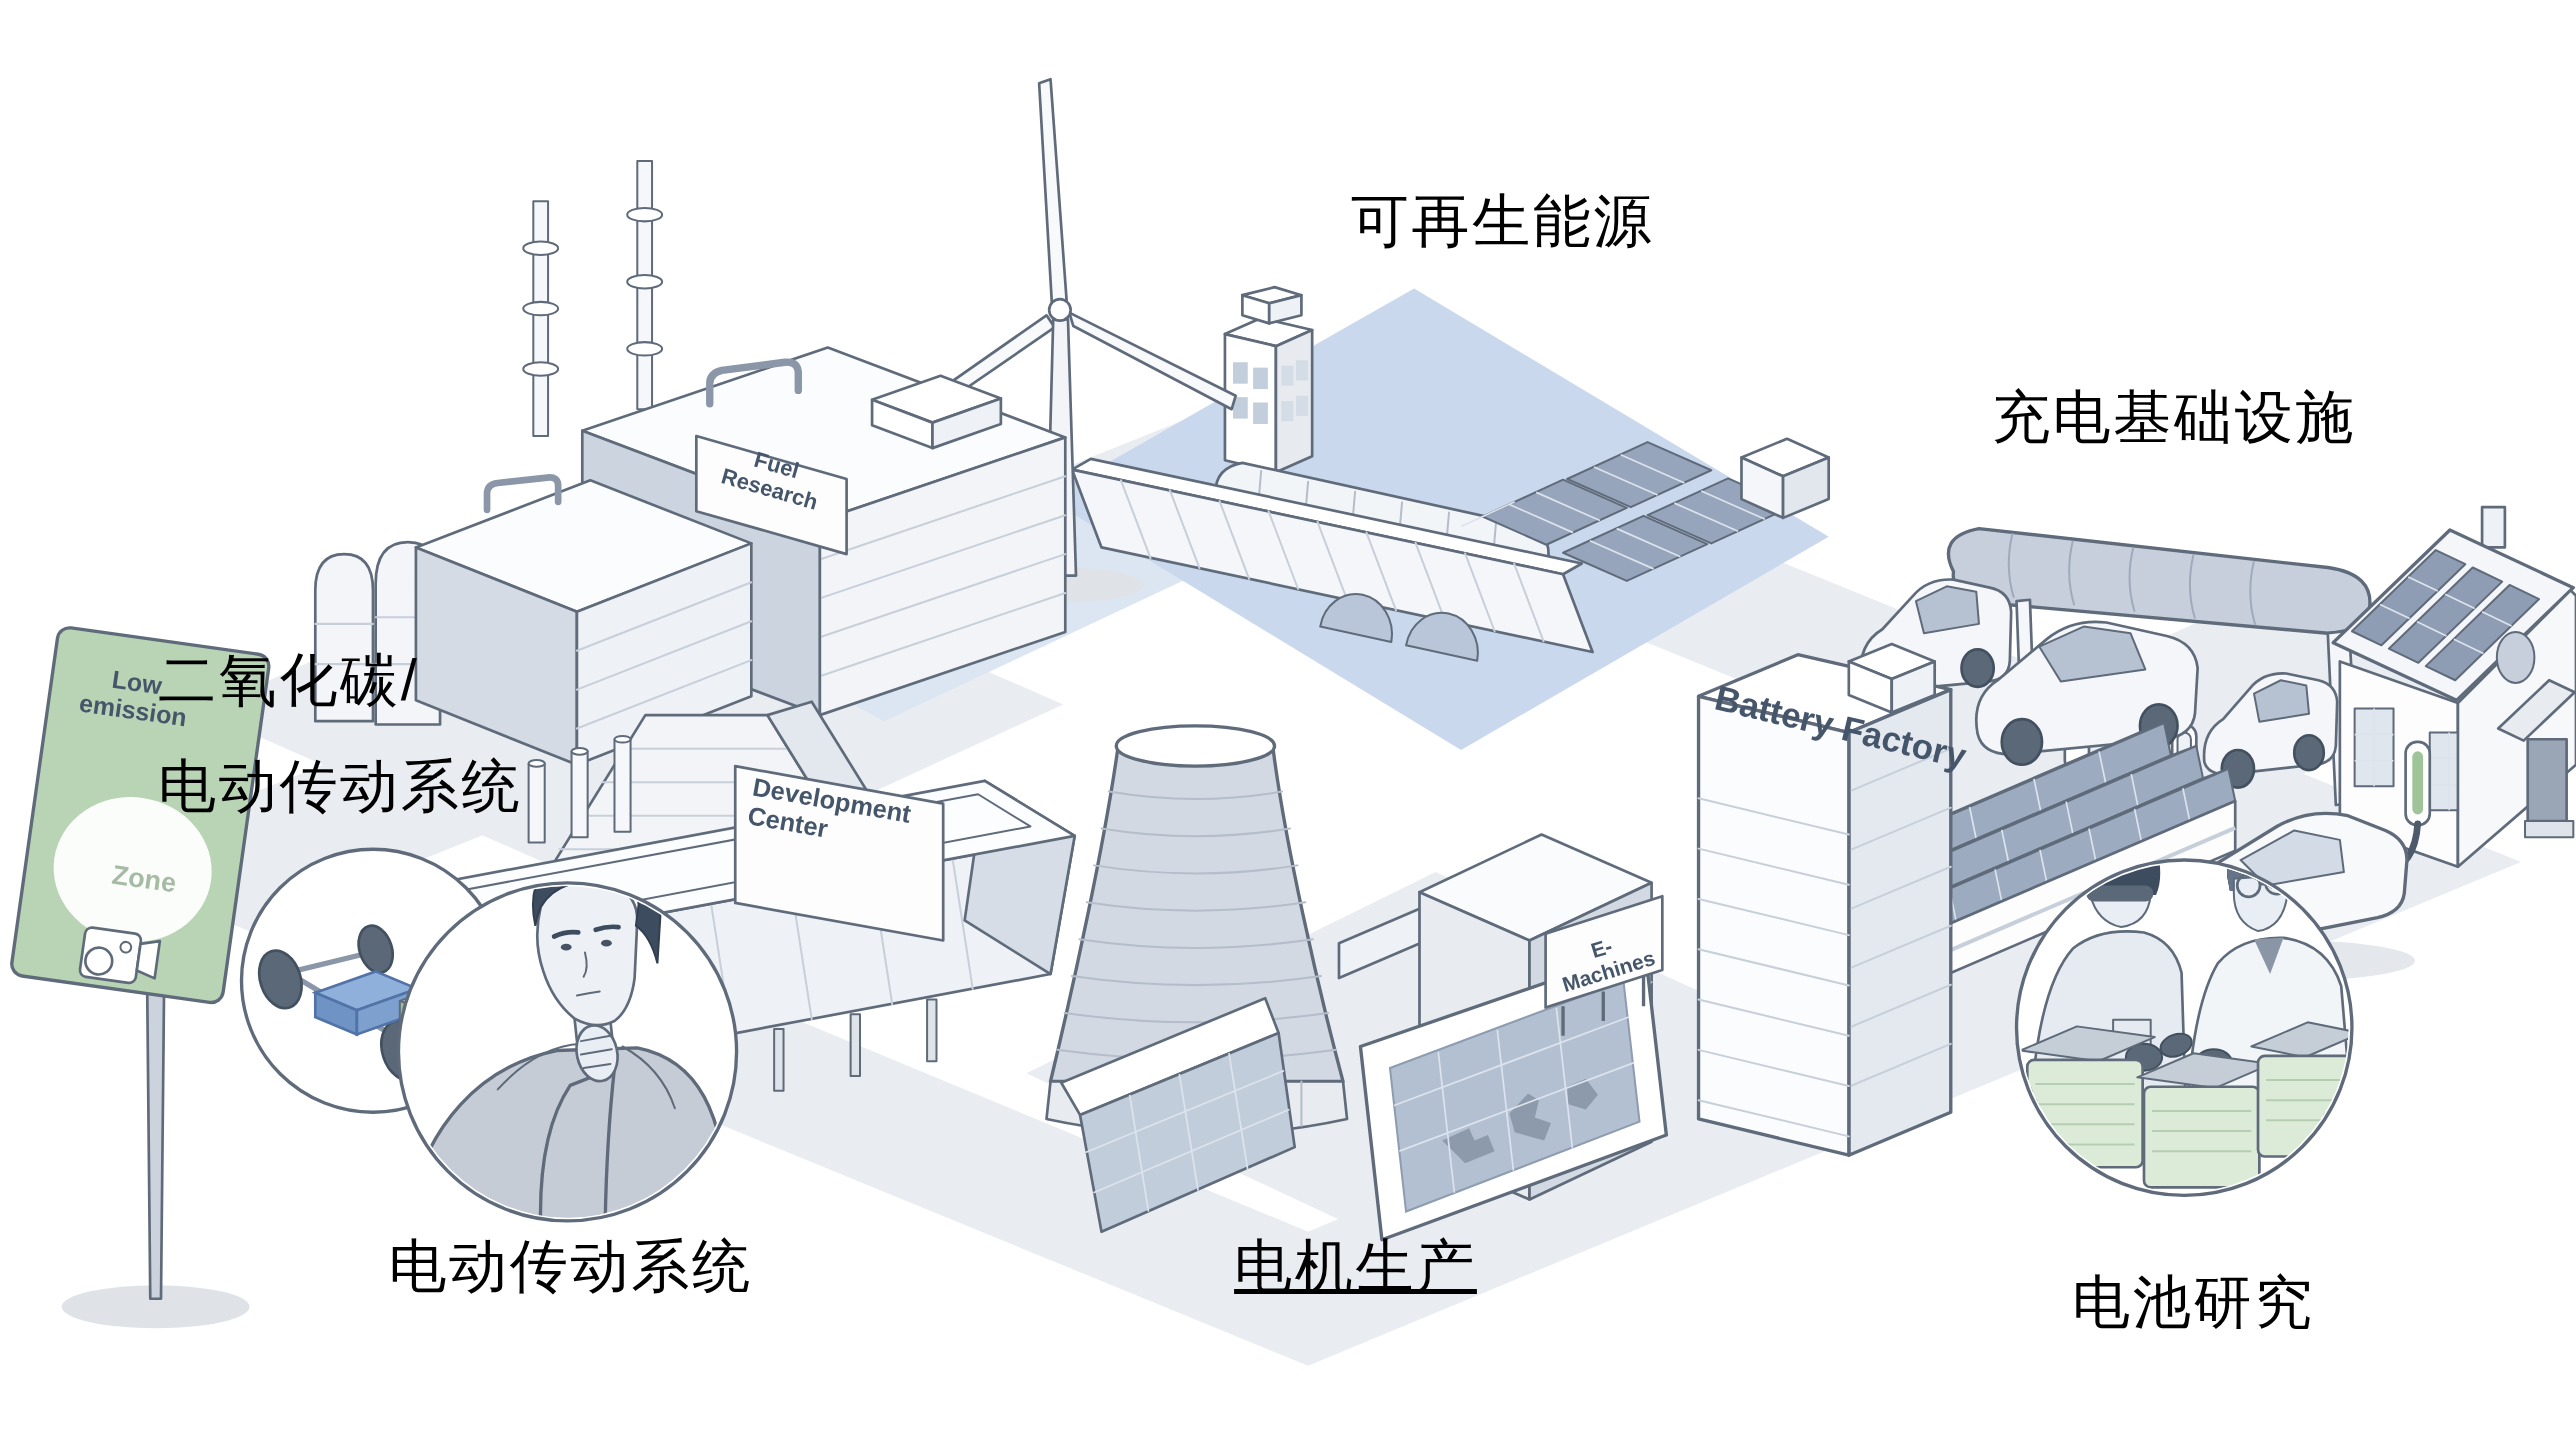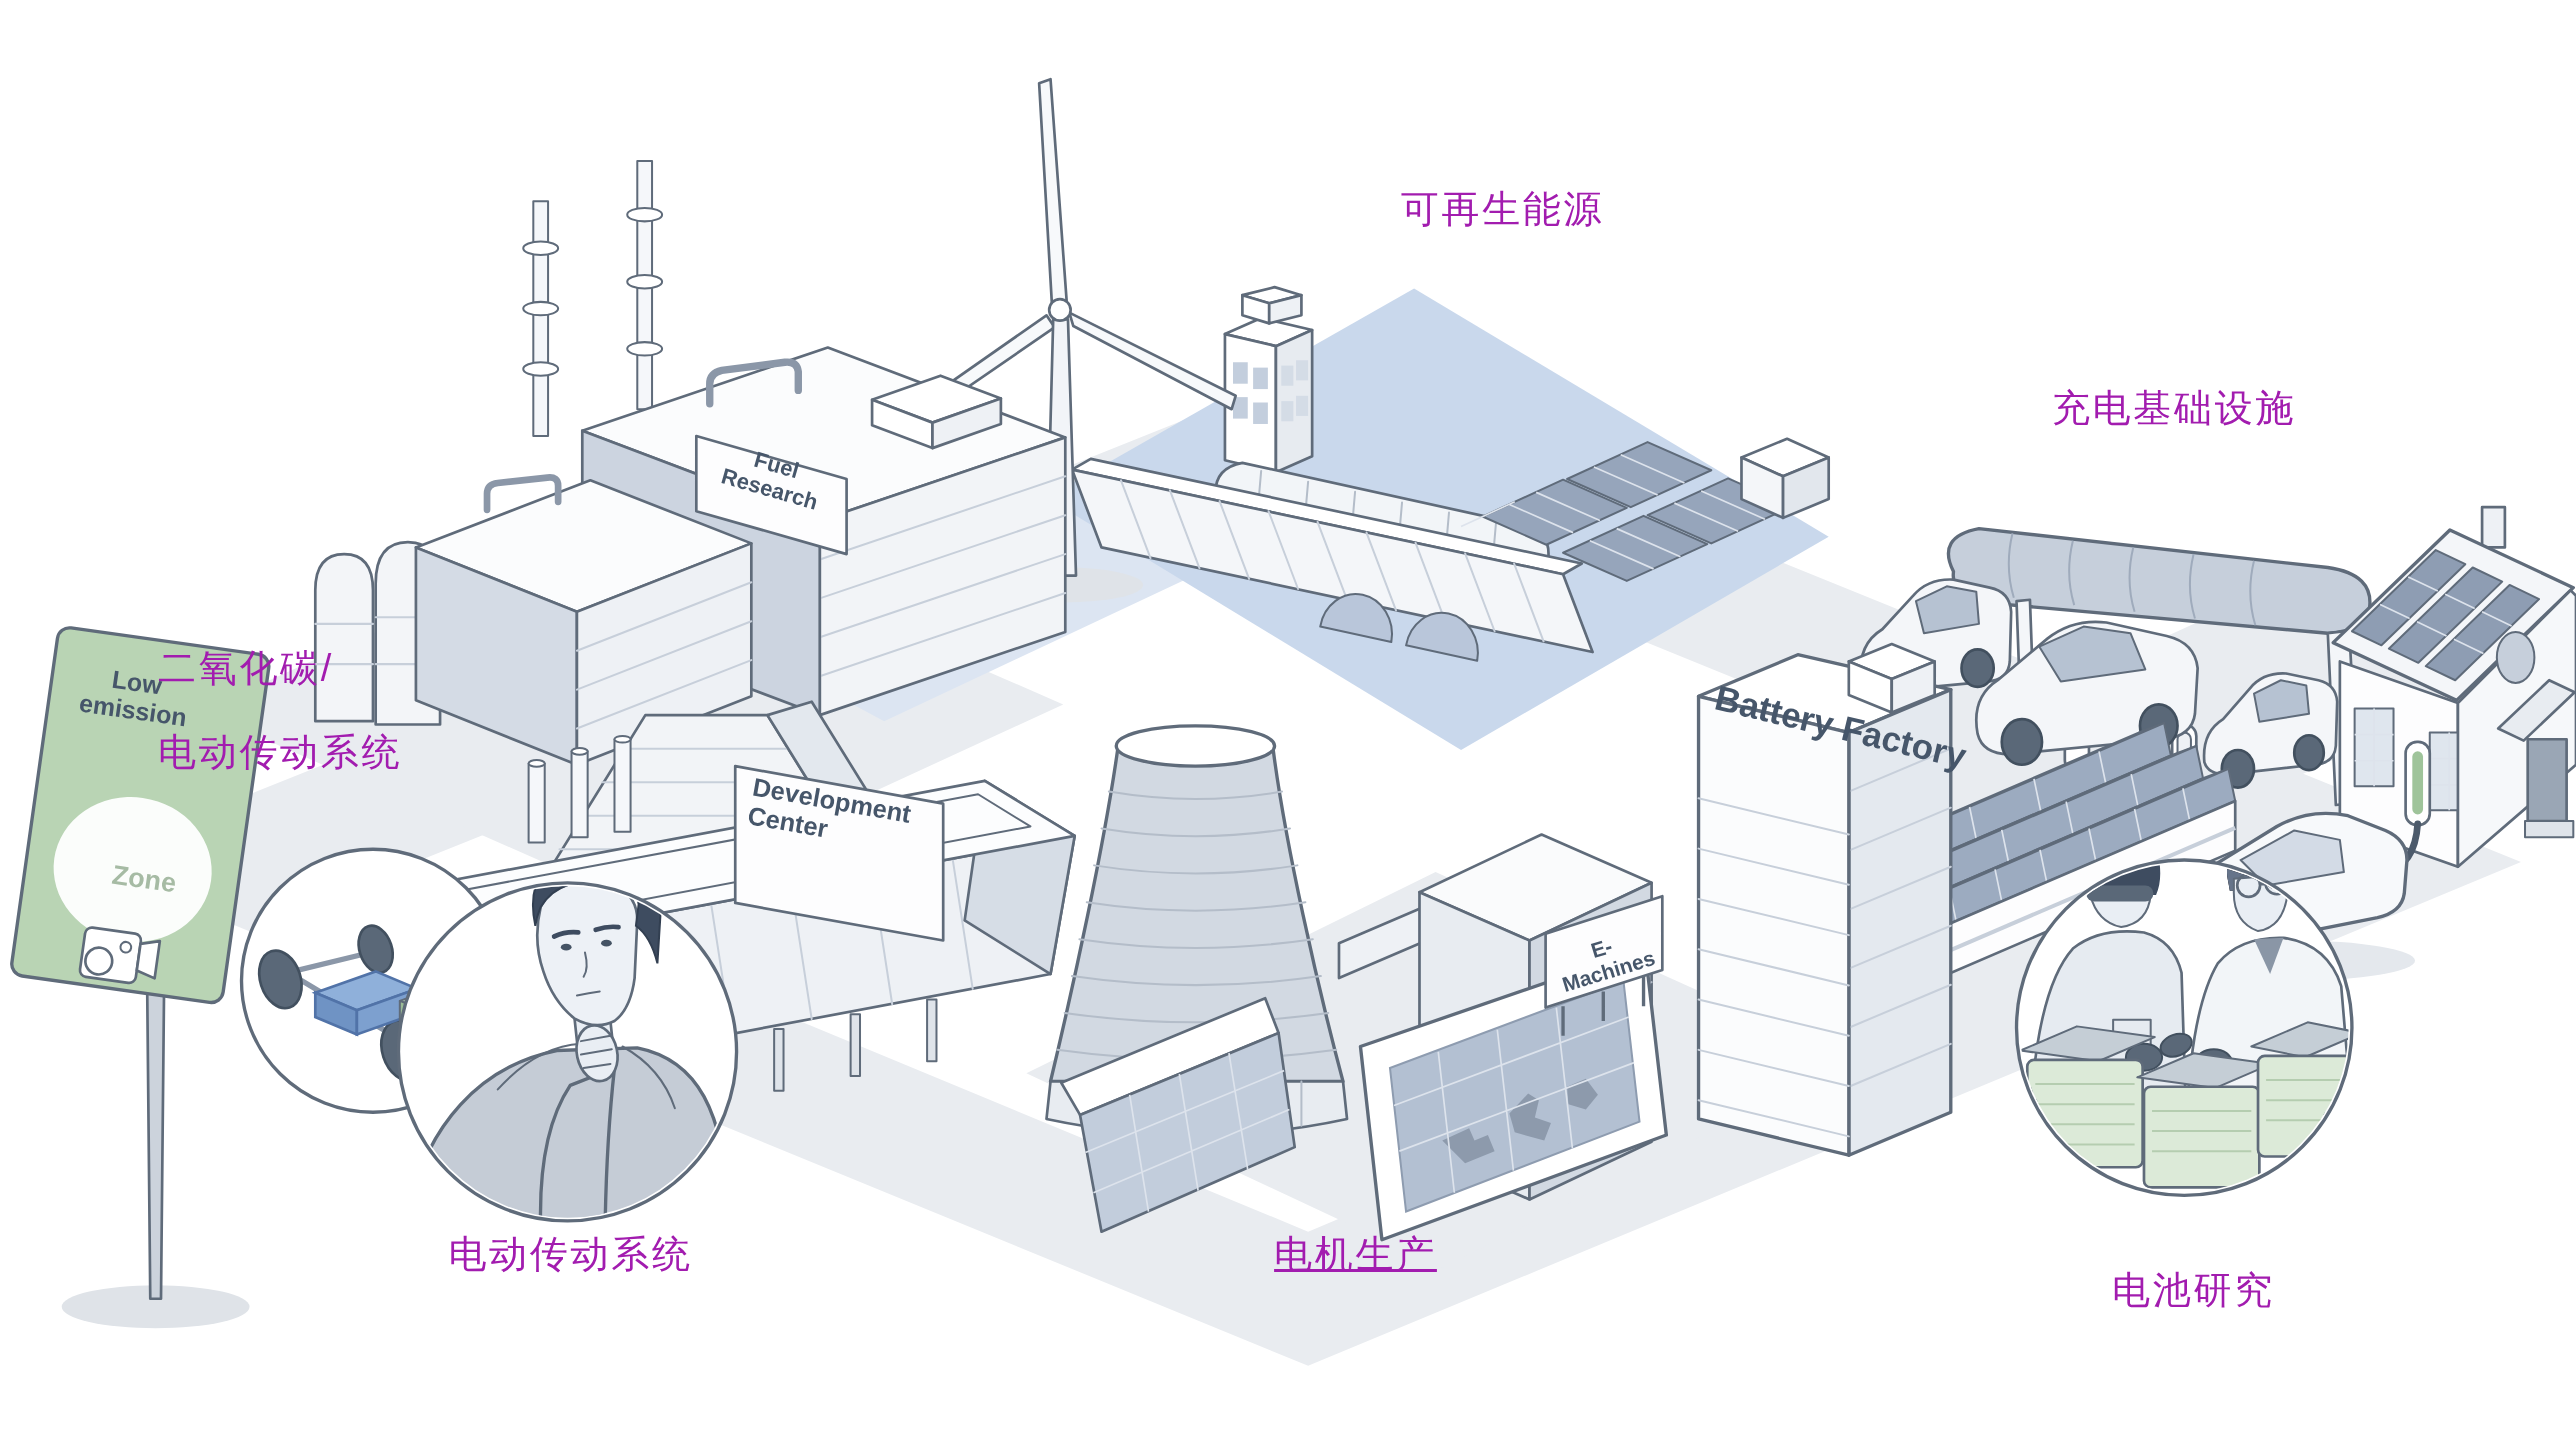--- a/index.html
+++ b/index.html
@@ -1,19 +1,19 @@
 <!DOCTYPE html>
 <html style="font-size:10.7px"><head>
 <meta charset="utf-8">
 <style>
   html,body{margin:0;padding:0;background:#ffffff;}
   .stage{position:relative;width:2576px;height:1449px;overflow:hidden;background:#ffffff;
          font-family:"Liberation Sans", sans-serif;}
   .stage svg{position:absolute;left:0;top:0;}
-  .cn-label{position:absolute;color:#a21caf;font-size:38px;font-weight:500;
+  .cn-label{position:absolute;color:#000000;font-size:58px;font-weight:500;
             letter-spacing:2.7px;text-align:center;line-height:1.1;}
   .cn-label.left{text-align:left;}
   .cn-label .ln{display:block;margin-bottom:42px;}
   .sign-text{position:absolute;color:#46566a;font-weight:700;text-align:center;line-height:1.12;}
   .sign-text.left{text-align:left;}
   .zone-text{position:absolute;color:#a6bba4;font-weight:700;text-align:center;}
   .ol{stroke:#5f6b7a;stroke-width:4;stroke-linejoin:round;stroke-linecap:round;}
   .ol5{stroke:#5f6b7a;stroke-width:5;stroke-linejoin:round;stroke-linecap:round;}
   .ol3{stroke:#5f6b7a;stroke-width:3;stroke-linejoin:round;stroke-linecap:round;}
   .thin{stroke:#c7cfda;stroke-width:3;fill:none;stroke-linecap:round;}

